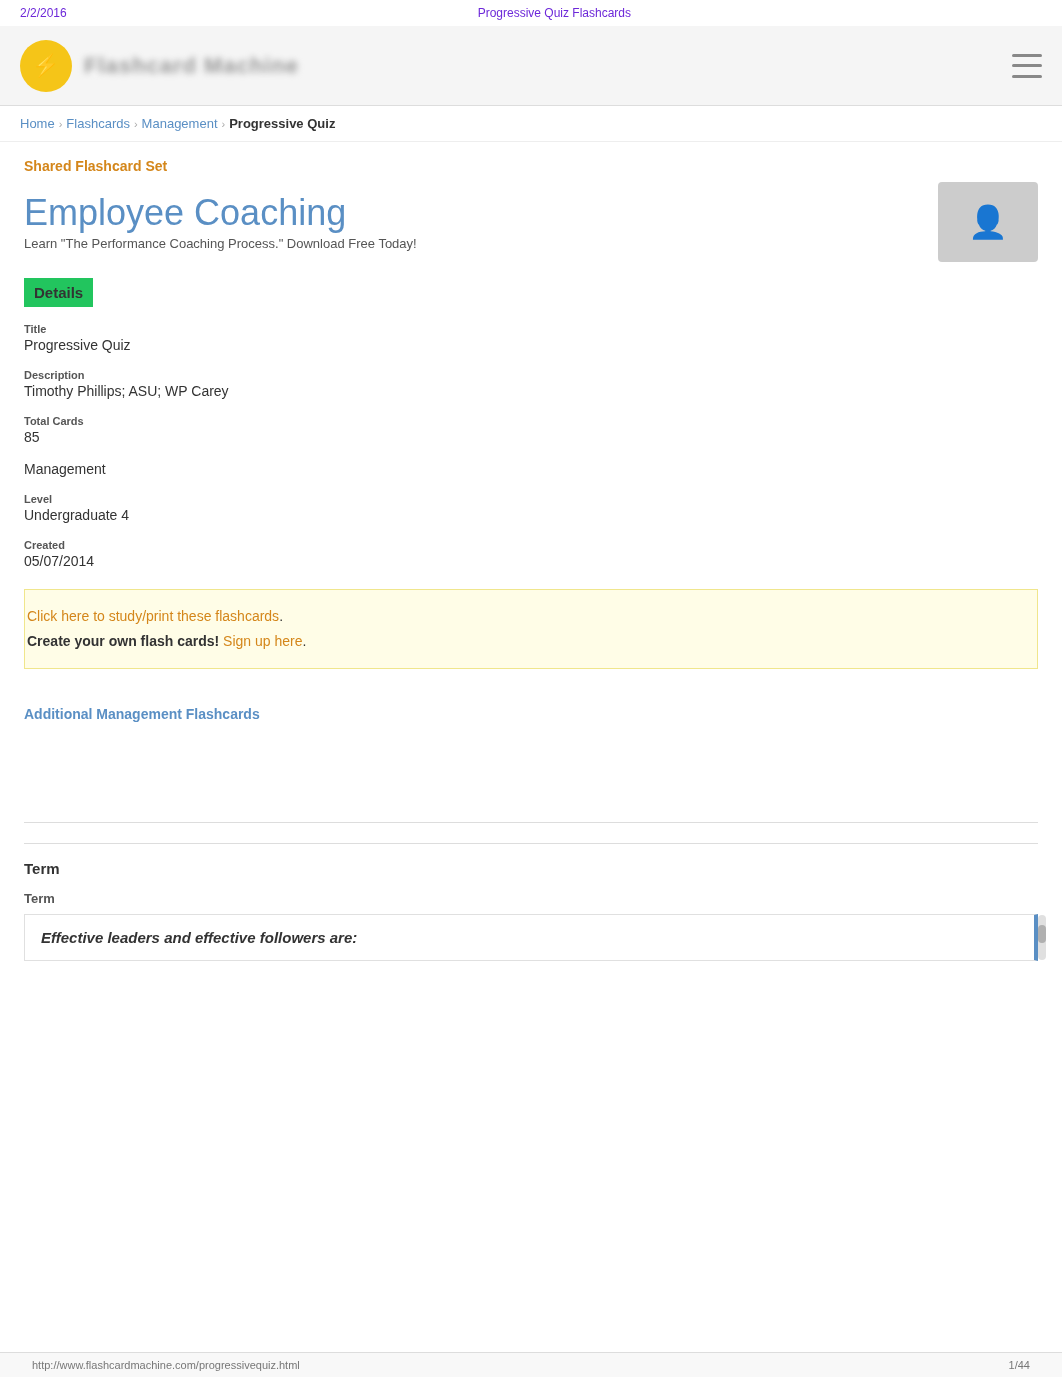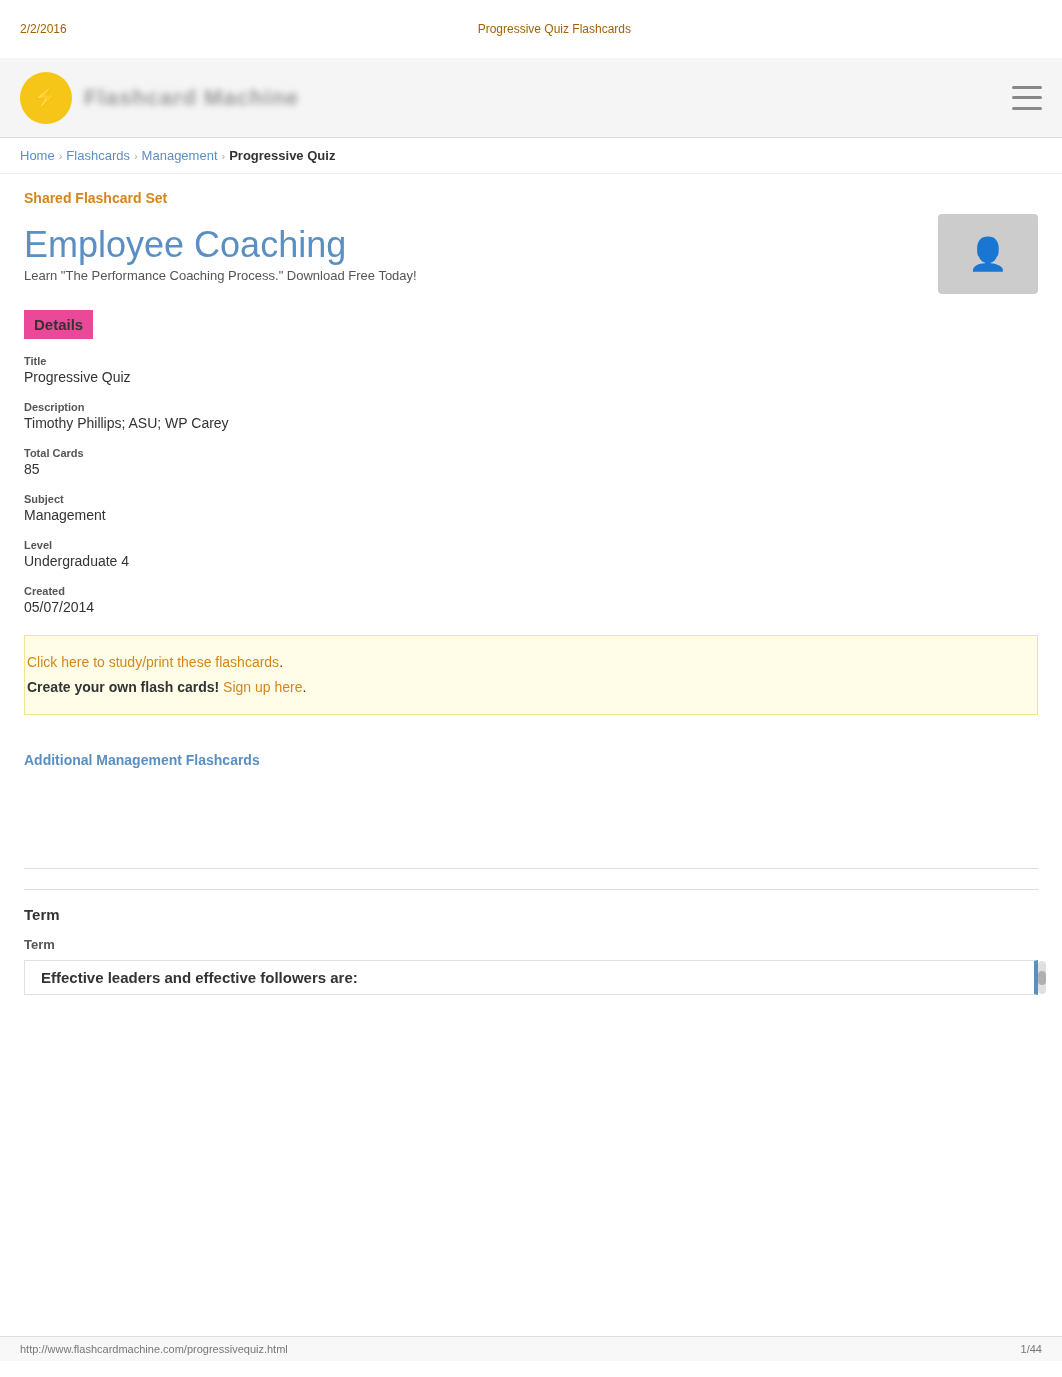--- a/index.html
+++ b/index.html
@@ -11,23 +11,23 @@
       width: 1062px;
       min-height: 1377px;
       position: relative;
     }
 
     
     .top-bar {
       display: flex;
       justify-content: space-between;
       align-items: center;
-      padding: 22px 20px;
+      padding: 6px 20px;
       font-size: 12px;
-      color: #a16207;
+      color: #6d28d9;
       border-bottom: none;
     }
 
     
     .header {
       background: #f5f5f5;
       padding: 12px 20px;
       display: flex;
       align-items: center;
       justify-content: space-between;
@@ -160,21 +160,21 @@
     
     .details-box {
       background: #fff;
       margin-bottom: 20px;
     }
 
     .details-heading {
       font-size: 15px;
       font-weight: bold;
       color: #333;
-      background: #ec4899;
+      background: #22c55e;
       padding: 6px 10px;
       display: inline-block;
       margin-bottom: 16px;
     }
 
     .detail-row {
       margin-bottom: 16px;
     }
 
     .detail-label {
@@ -245,40 +245,41 @@
     .card-term-label {
       font-size: 13px;
       font-weight: bold;
       color: #555;
       margin-bottom: 8px;
     }
 
     .card-content-area {
       border: 1px solid #e0e0e0;
       border-right: 4px solid #5a8fc4;
-      padding: 8px 16px;
+      padding: 14px 16px;
       background: #fff;
       position: relative;
+      font-style: italic;
     }
 
     .card-question {
       font-size: 15px;
       font-weight: bold;
       color: #333;
     }
 
     
     .bottom-bar {
       position: fixed;
-      bottom: 16px;
+      bottom: 0;
       left: 0;
       width: 1062px;
       background: #f8f8f8;
       border-top: 1px solid #ddd;
-      padding: 6px 20px;
+      padding: 6px 32px;
       display: flex;
       justify-content: space-between;
       align-items: center;
       font-size: 11px;
       color: #777;
     }
 
     .bottom-bar a {
       color: #777;
       text-decoration: none;
@@ -364,21 +365,20 @@
       <div class="detail-label">Description</div>
       <div class="detail-value">Timothy Phillips; ASU; WP Carey</div>
     </div>
 
     <div class="detail-row">
       <div class="detail-label">Total Cards</div>
       <div class="detail-value">85</div>
     </div>
 
     <div class="detail-row">
-      <div class="detail-label">Subject</div>
       <div class="detail-value">Management</div>
     </div>
 
     <div class="detail-row">
       <div class="detail-label">Level</div>
       <div class="detail-value">Undergraduate 4</div>
     </div>
 
     <div class="detail-row">
       <div class="detail-label">Created</div>

